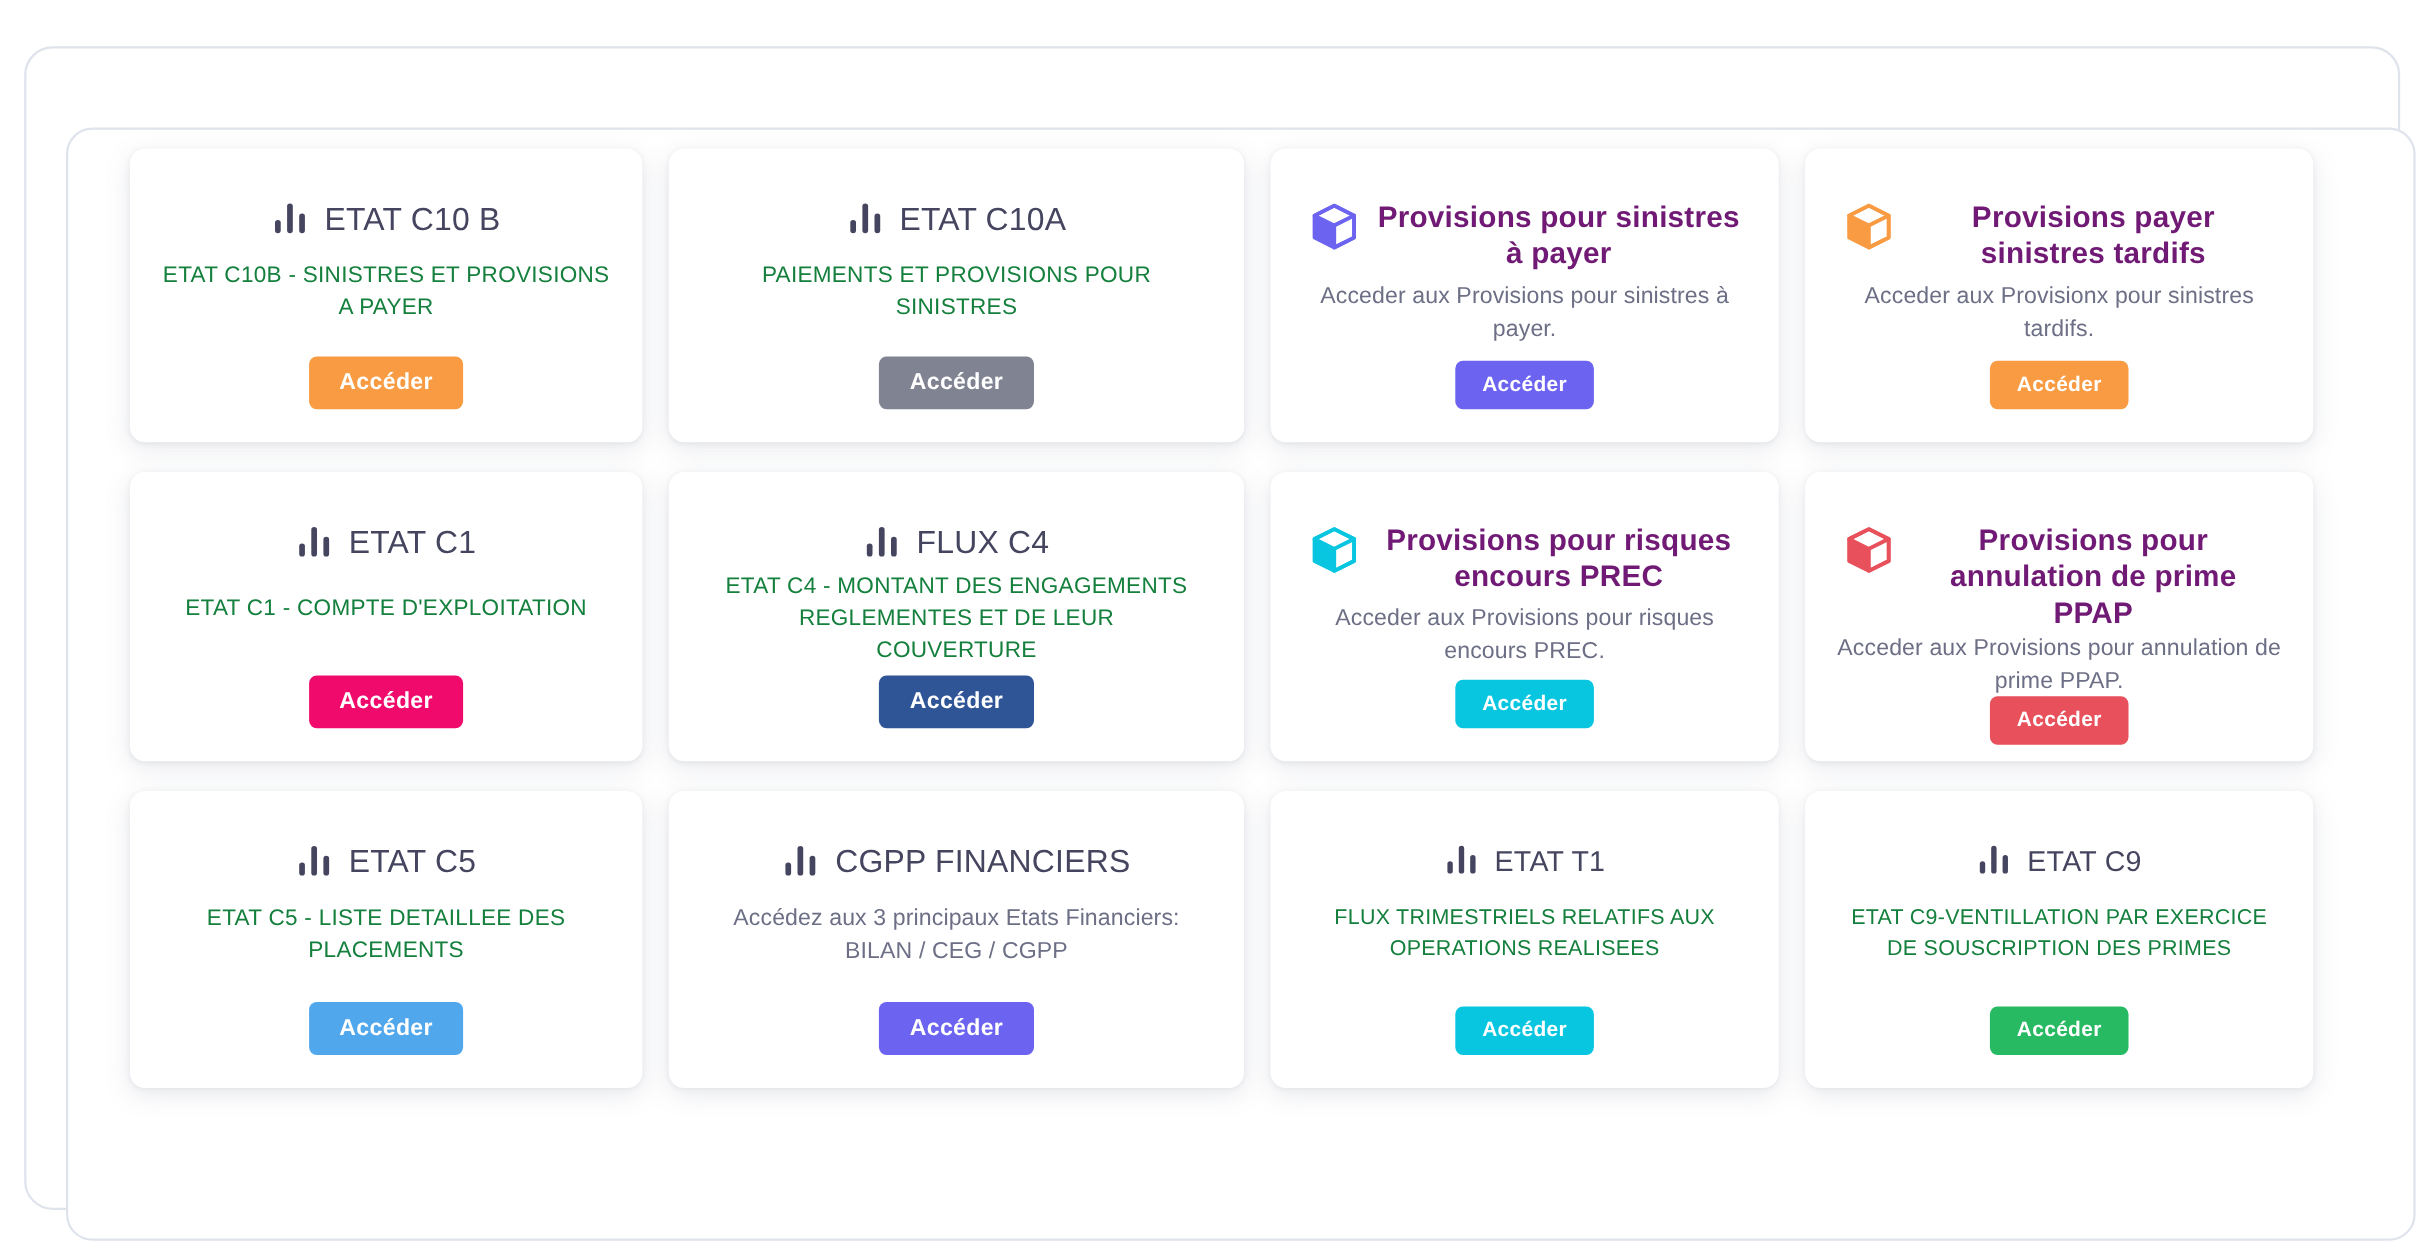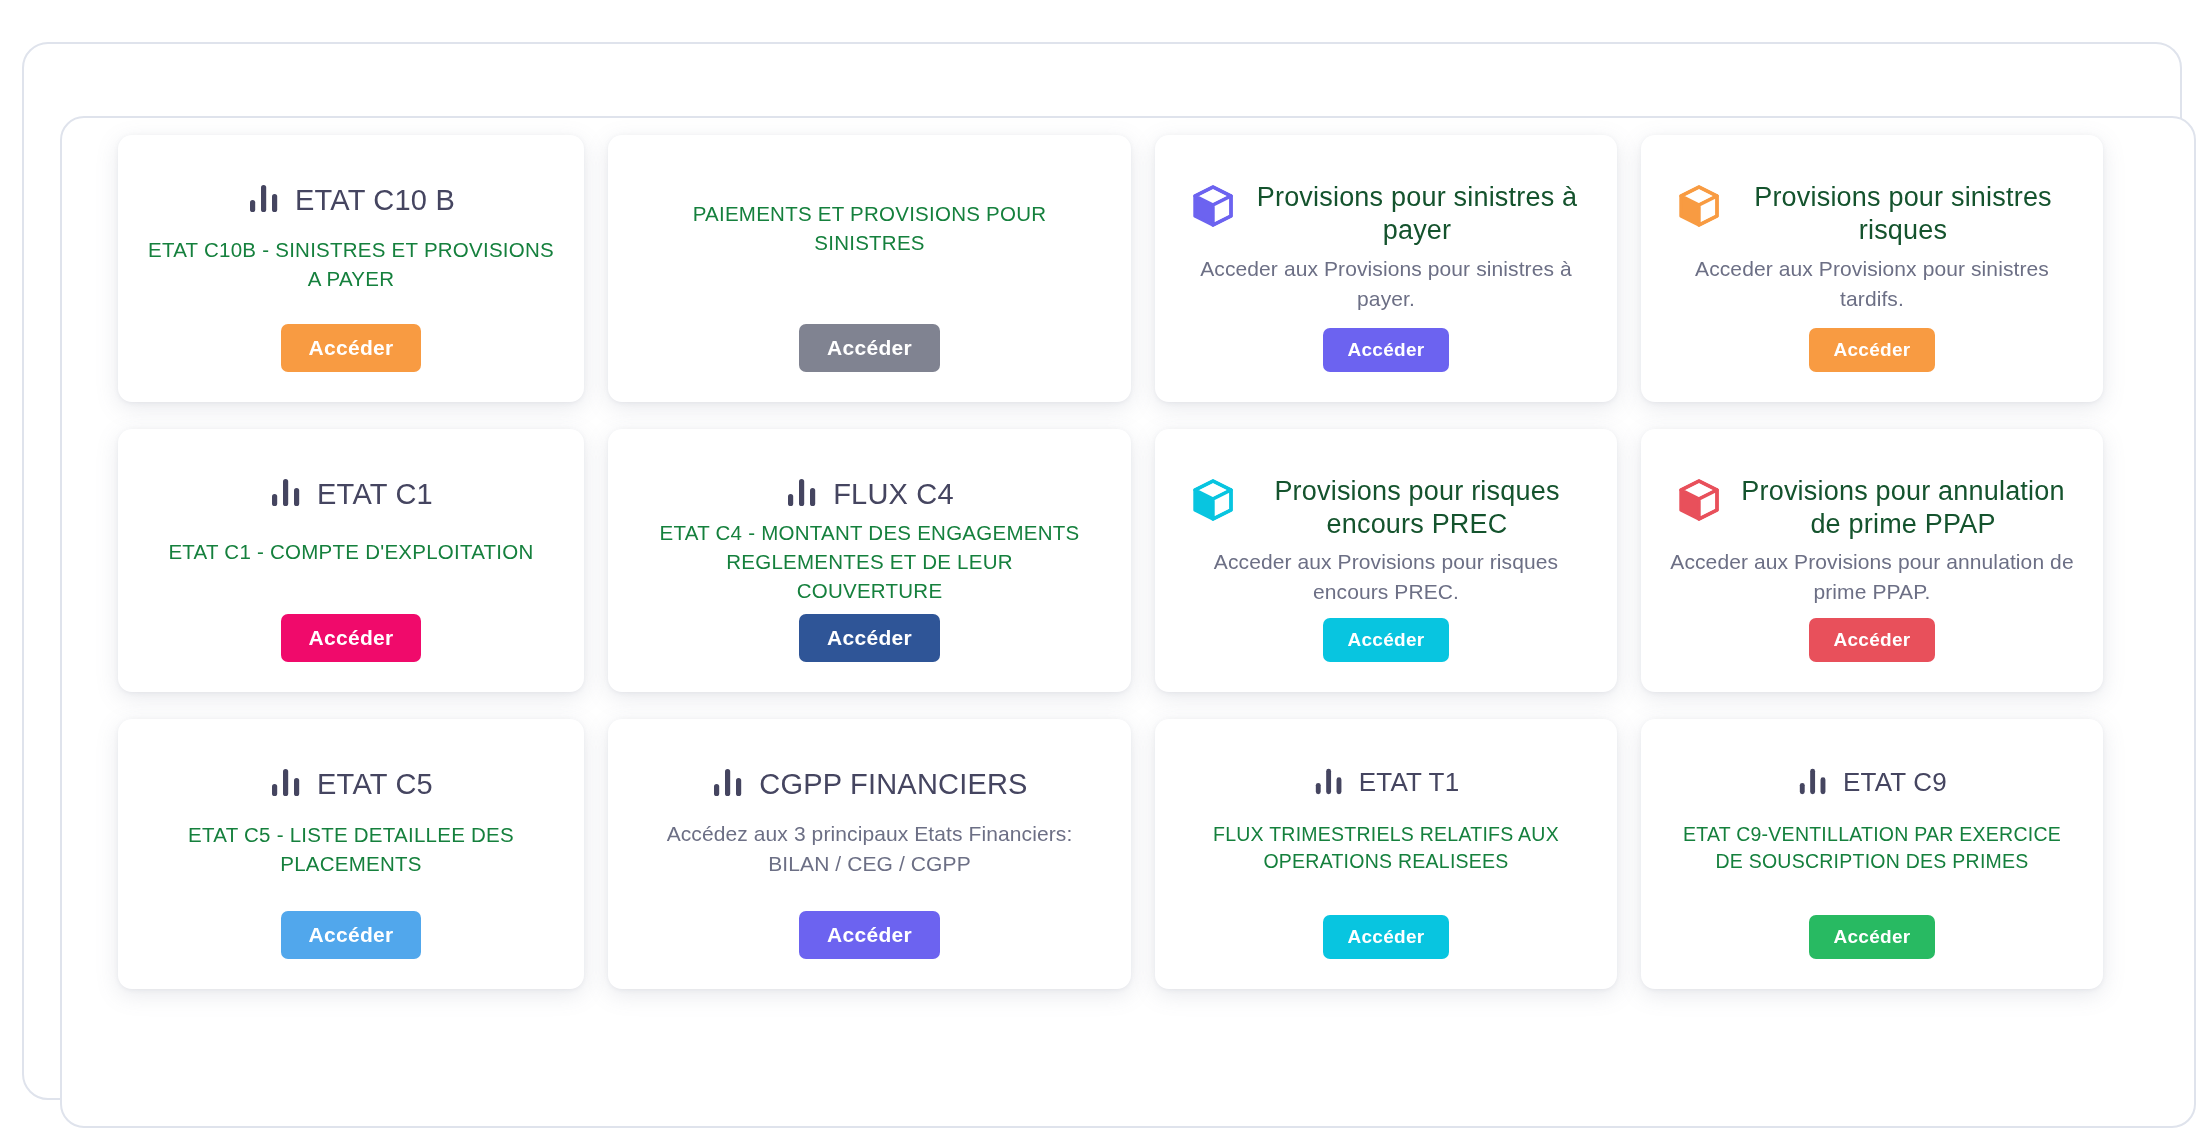--- a/index.html
+++ b/index.html
@@ -75,22 +75,22 @@
 
   .card-title {
     font-size: 29px;
     font-weight: 400;
     color: #454560;
     letter-spacing: 0.2px;
     line-height: 1.12;
   }
   .card-title.title-box {
     font-size: 27px;
-    font-weight: 400;
-    color: #14532d;
+    font-weight: 700;
+    color: #701a75;
     line-height: 1.22;
     max-width: 330px;
   }
 
   
   .bars-icon { display: block; flex: none; }
 
   
   .cube-icon { display: block; flex: none; margin-top: 2px; }
 
@@ -147,20 +147,30 @@
           <rect x="25" y="13" width="5.2" height="18" rx="2.6" fill="#454560"></rect>
         </svg>
       </span>
       <span class="card-title">ETAT C10 B</span>
     </div>
     <div class="card-desc">ETAT C10B - SINISTRES ET PROVISIONS A PAYER</div>
     <button class="btn" style="background:#f89b42">Accéder</button>
   </div>
 
   <div class="card h-r1">
+    <div class="card-head">
+      <span class="bars-icon">
+        <svg width="34" height="34" viewBox="0 0 34 34">
+          <rect x="3" y="19" width="5.2" height="12" rx="2.6" fill="#454560"></rect>
+          <rect x="14" y="4" width="5.2" height="27" rx="2.6" fill="#454560"></rect>
+          <rect x="25" y="13" width="5.2" height="18" rx="2.6" fill="#454560"></rect>
+        </svg>
+      </span>
+      <span class="card-title">ETAT C10A</span>
+    </div>
     <div class="card-desc">PAIEMENTS ET PROVISIONS POUR SINISTRES</div>
     <button class="btn" style="background:#808391">Accéder</button>
   </div>
 
   <div class="card h-r1">
     <div class="card-head head-box">
       <span class="cube-icon">
         <svg width="46" height="46" viewBox="0 0 46 46">
           <path d="M23 4 L41 13 L41 33 L23 42 L5 33 L5 13 Z" fill="#6c63f0"></path>
           <path d="M23 4 L41 13 L23 22 L5 13 Z" fill="#ffffff" stroke="#6c63f0" stroke-width="3.4" stroke-linejoin="round"></path>
@@ -177,21 +187,21 @@
   <div class="card h-r1">
     <div class="card-head head-box">
       <span class="cube-icon">
         <svg width="46" height="46" viewBox="0 0 46 46">
           <path d="M23 4 L41 13 L41 33 L23 42 L5 33 L5 13 Z" fill="#f89b42"></path>
           <path d="M23 4 L41 13 L23 22 L5 13 Z" fill="#ffffff" stroke="#f89b42" stroke-width="3.4" stroke-linejoin="round"></path>
           <path d="M23 22 L41 13 L41 33 L23 42 Z" fill="#ffffff" stroke="#f89b42" stroke-width="3.4" stroke-linejoin="round"></path>
           <path d="M23 4 L41 13 L41 33 L23 42 L5 33 L5 13 Z" fill="none" stroke="#f89b42" stroke-width="3.4" stroke-linejoin="round"></path>
         </svg>
       </span>
-      <span class="card-title title-box">Provisions pour sinistres risques</span>
+      <span class="card-title title-box">Provisions payer sinistres tardifs</span>
     </div>
     <div class="card-desc desc-sentence">Acceder aux Provisionx pour sinistres tardifs.</div>
     <button class="btn small" style="background:#f89b42">Accéder</button>
   </div>
 
   <div class="card h-r2">
     <div class="card-head">
       <span class="bars-icon">
         <svg width="34" height="34" viewBox="0 0 34 34">
           <rect x="3" y="19" width="5.2" height="12" rx="2.6" fill="#454560"></rect>

